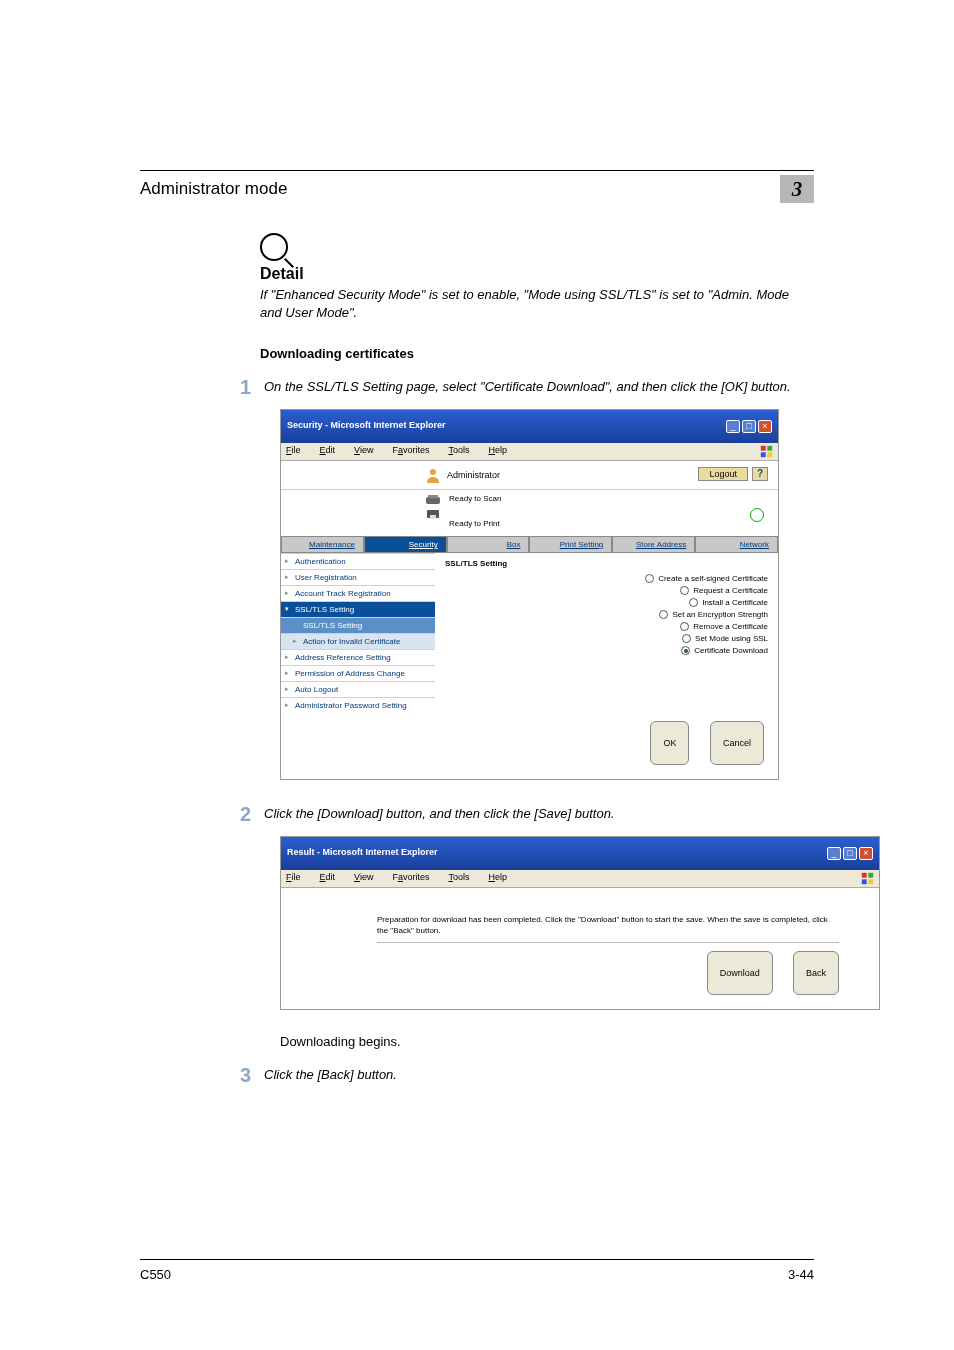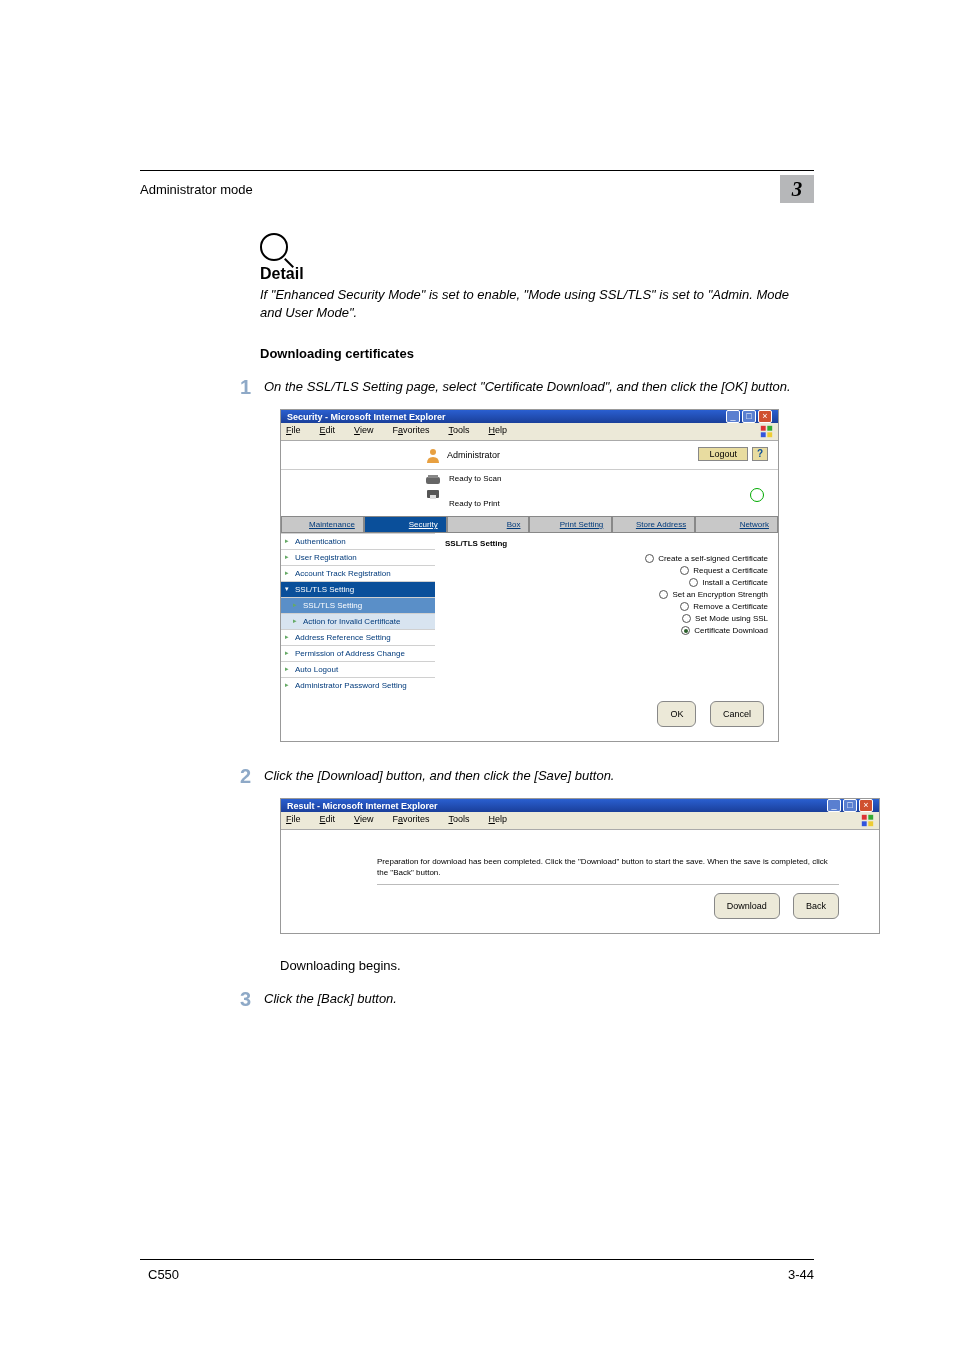--- a/index.html
+++ b/index.html
@@ -1,38 +1,38 @@
 <!DOCTYPE html>
 <html><head>
   <meta charset="utf-8">
   <style>
     * { box-sizing: border-box; margin: 0; padding: 0; }
     body { font-family: Arial, Helvetica, sans-serif; background: #fff; width: 954px; }
     .page { padding: 170px 140px 0 140px; height: 1350px; position: relative; }
     .hdr-line { height: 1px; background: #000; margin-bottom: 4px; }
     .hdr { display: flex; align-items: center; margin-bottom: 30px; }
-    .hdr-title { font-size: 13px; flex: 1; }
+    .hdr-title { font-size: 17px; flex: 1; }
     .hdr-num { width: 34px; height: 28px; background: #b6b7b9; color: #000; font-size: 21px; font-weight: bold; font-style: italic; text-align: center; line-height: 28px; font-family: Georgia, serif; }
     .detail-sec { margin-left: 120px; margin-bottom: 25px; width: 540px; }
     .mag-icon { width: 28px; height: 28px; border: 2px solid #000; border-radius: 50%; position: relative; margin-bottom: 4px; }
     .mag-icon::after { content: ''; position: absolute; width: 12px; height: 2px; background: #000; bottom: -5px; right: -9px; transform: rotate(45deg); }
     .detail-hd { font-weight: bold; font-size: 16px; margin-bottom: 3px; }
     .detail-txt { font-style: italic; font-size: 13px; line-height: 1.35; }
     .sub-hd { font-weight: bold; font-size: 13px; margin: 0 0 16px 120px; }
     .step { display: flex; margin-left: 100px; margin-bottom: 12px; width: 560px; }
     .step-num { color: #8ea9c7; font-size: 20px; font-weight: bold; width: 24px; flex-shrink: 0; line-height: 1; font-family: Arial; }
     .step-txt { font-size: 13px; line-height: 1.4; padding-top: 1px; font-style: italic; }
     .shot { margin: 8px 0 24px 140px; border: 1px solid #999; background: #fff; }
     .para { margin-left: 140px; font-size: 13px; margin-bottom: 16px; margin-top: 4px; }
     .ftr-line { height: 1px; background: #000; position: absolute; bottom: 90px; left: 140px; right: 140px; }
-    .ftr { display: flex; justify-content: space-between; position: absolute; bottom: 68px; left: 140px; right: 140px; font-size: 13px; margin-left: 8px; }
+    .ftr { display: flex; justify-content: space-between; position: absolute; bottom: 68px; left: 140px; right: 140px; font-size: 13px; }
 
     
     .s1 { width: 499px; font-size: 9px; font-family: Tahoma, Arial; }
-    .s1-tb { background: linear-gradient(#2a5fd0,#1a3f9a); color: #fff; padding: 0 6px; display: flex; align-items: center; }
+    .s1-tb { background: linear-gradient(#2a5fd0,#1a3f9a); color: #fff; padding: 10px 6px; display: flex; }
     .s1-tb-txt { flex: 1; font-weight: bold; }
     .wctrls { display: flex; gap: 2px; }
     .wbtn { width: 14px; height: 13px; background: #5a7fd0; border: 1px solid #fff; border-radius: 2px; font-size: 9px; text-align: center; line-height: 10px; color: #fff; }
     .wbtn.cls { background: #d05030; }
     .s1-menu { background: #ece9d8; padding: 2px 5px; display: flex; gap: 19px; border-bottom: 1px solid #aaa; }
     .s1-menu span u { text-decoration: underline; }
     .flag { width: 14px; height: 13px; margin-left: auto; display: flex; align-items: center; justify-content: center; }
     .flag svg { width: 13px; height: 13px; }
     .s1-top { background: #fff; padding: 6px 10px; display: flex; align-items: flex-start; border-bottom: 1px solid #ccc; }
     .admin-row { display: flex; align-items: center; gap: 6px; margin-left: 134px; }
@@ -57,21 +57,21 @@
     .s1-nav-item.sel::before { color: #fff; content: '▾'; }
     .s1-nav-item.sub { padding-left: 22px; background: #d8e4f0; }
     .s1-nav-item.sub.cur { background: #5a8fc8; color: #fff; }
     .s1-nav-item.sub::before { left: 12px; }
     .s1-main { flex: 1; padding: 6px 10px; font-size: 8px; }
     .s1-main-hd { font-weight: bold; margin-bottom: 6px; }
     .s1-radio { display: flex; align-items: center; gap: 4px; margin: 3px 0; justify-content: flex-end; }
     .radio-dot { width: 9px; height: 9px; border: 1px solid #555; border-radius: 50%; background: #fff; display: flex; align-items: center; justify-content: center; }
     .radio-dot.on::after { content: ''; width: 4px; height: 4px; background: #2a5f2a; border-radius: 50%; }
     .s1-btns { text-align: right; padding: 8px 14px 14px; }
-    .winbtn { background: #ece9d8; border: 1px solid #888; padding: 7px 12px; font-size: 9px; margin-left: 11px; border-radius: 6px; }
+    .winbtn { background: #ece9d8; border: 1px solid #888; padding: 16px 12px; font-size: 9px; margin-left: 18px; border-radius: 6px; }
 
     
     .s2 { width: 600px; font-size: 9px; font-family: Tahoma, Arial; }
     .s2-body { padding: 26px 40px 14px 96px; font-size: 8px; background: #fff; }
     .s2-msg { padding-bottom: 6px; border-bottom: 1px solid #bbb; margin-bottom: 8px; line-height: 1.4; }
     .s2-btns { text-align: right; }
   </style>
 </head>
 <body>
 

